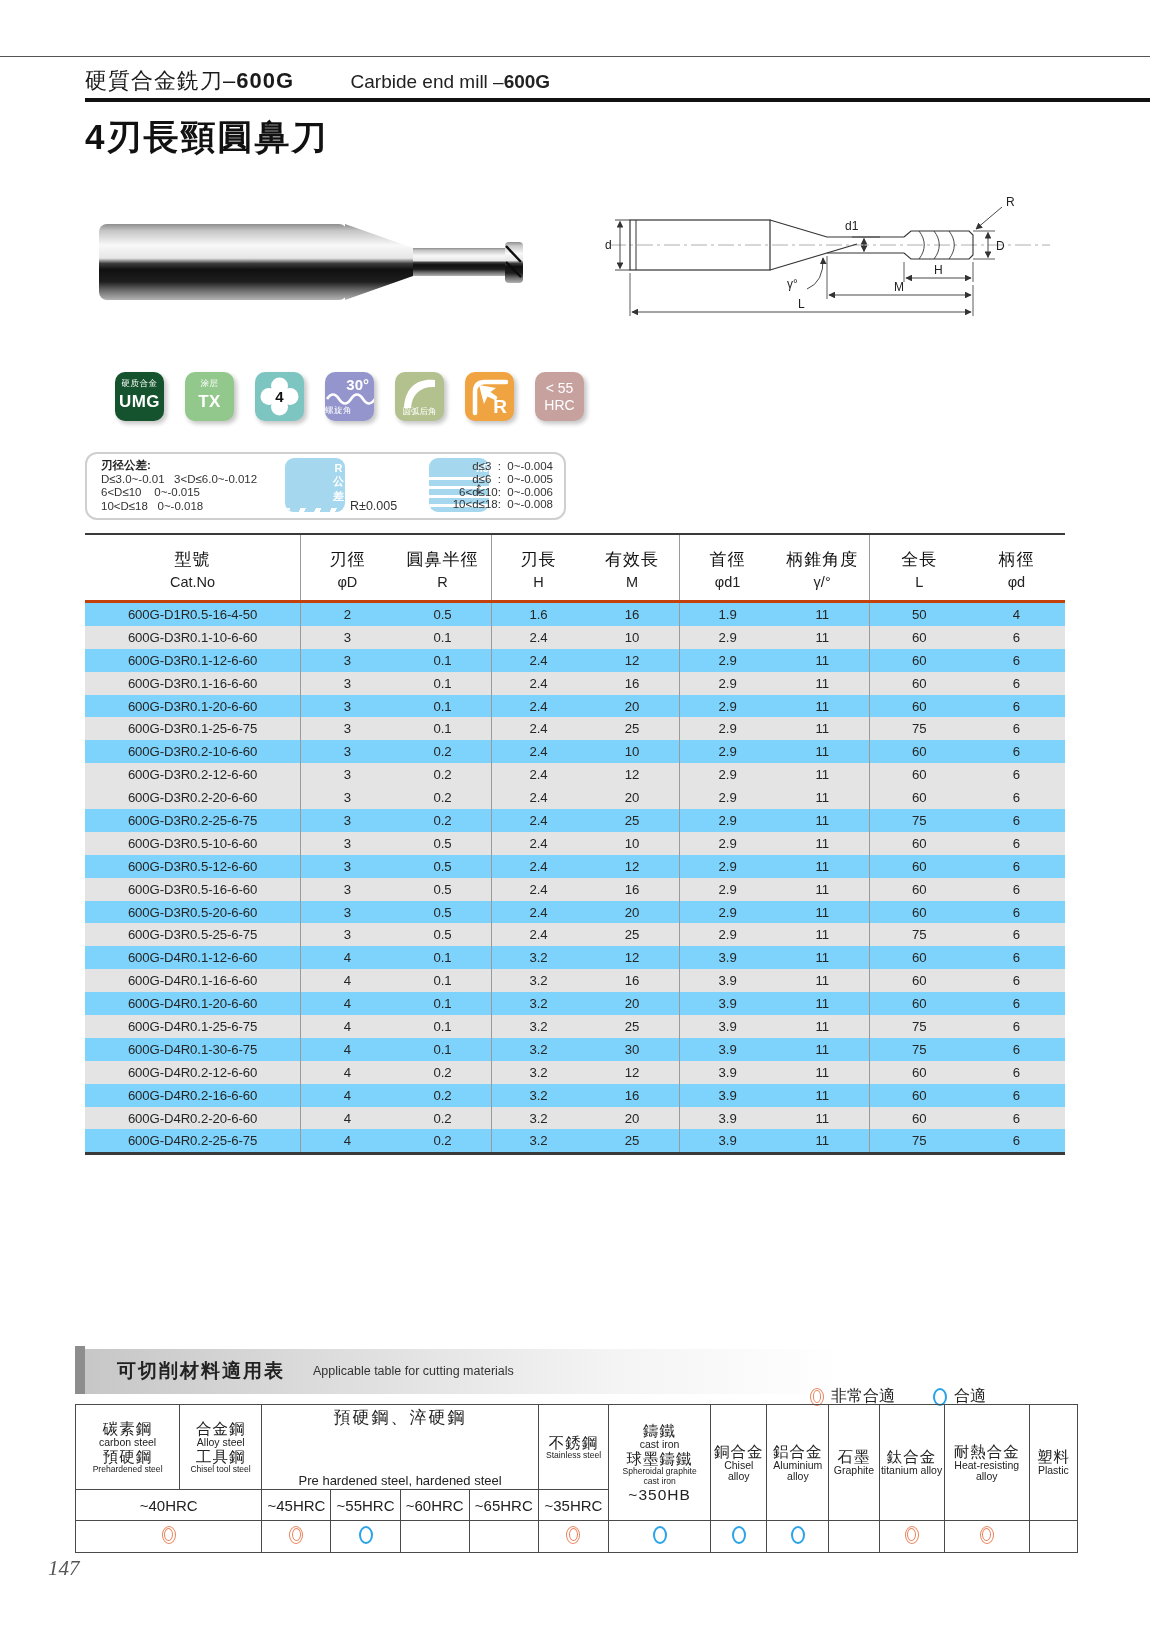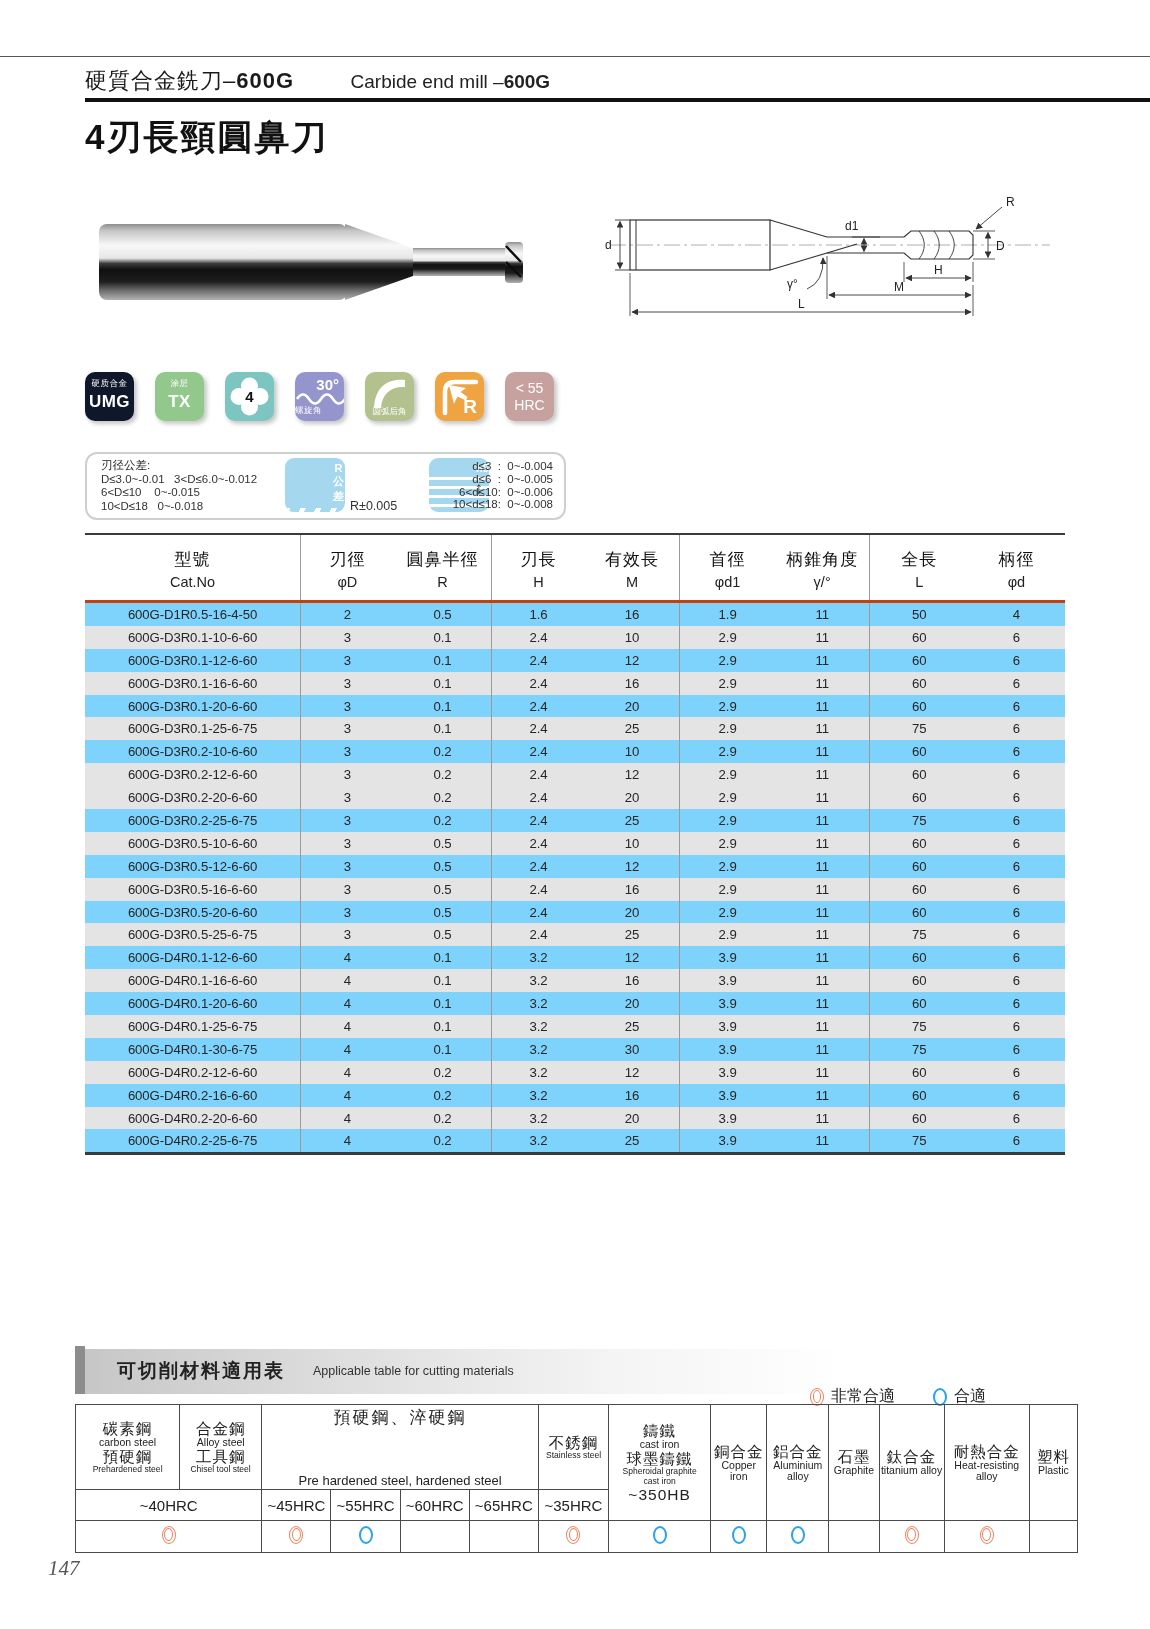--- a/index.html
+++ b/index.html
@@ -31,21 +31,21 @@
   .b-bot{position:absolute;bottom:4px;left:0;width:100%;font-size:8.5px;letter-spacing:.5px;}
   .b-bot5{position:absolute;bottom:3px;left:0;width:100%;text-align:center;font-size:8.5px;}
   .b-hrc{margin-top:8px;text-align:center;font-size:14px;line-height:17px;font-weight:500;}
   .b-R{position:absolute;right:7px;bottom:3px;font-size:19px;font-weight:bold;}
   .badge svg{position:absolute;left:0;top:0;}
 
   
   .tolbox{position:absolute;left:85px;top:452px;width:477px;height:64px;border:2px solid #cfcfcf;
           border-radius:12px;background:#fff;}
   .tol-text{position:absolute;left:14px;top:5px;font-size:11.5px;line-height:13.5px;color:#333;white-space:pre;}
-  .tol-text .tt{font-weight:normal;color:#222;}
+  .tol-text .tt{font-weight:bold;color:#222;}
   .tol-badge{position:absolute;width:60px;height:54px;top:4px;border-radius:9px;background:#a5d7ee;overflow:hidden;}
   .tol-badge .lbl{color:#fff;font-weight:bold;font-size:11px;text-align:center;padding-top:4px;margin-left:47px;}
   .tb-r{left:198px;}
   .tb-h5{left:342px;}
   .stripes{margin-top:4px;height:32px;background:repeating-linear-gradient(115deg,#fff 0 5px,#a5d7ee 5px 14px);}
   .bars{margin-top:3px;height:30px;background:repeating-linear-gradient(180deg,#fff 0 3px,#a5d7ee 3px 9px);position:relative;}
   .bars .uparrow{position:absolute;right:6px;top:2px;color:#333;font-size:17px;font-weight:bold;}
   .tol-rv{position:absolute;left:263px;bottom:5px;font-size:12.5px;color:#333;}
   .tol-d{position:absolute;right:11px;top:6px;text-align:right;font-size:11.5px;line-height:12.8px;color:#333;white-space:pre;}
 
@@ -175,21 +175,21 @@
     <line x1="227" y1="105" x2="369" y2="105" stroke="#333" stroke-width=".9" marker-start="url(#ar)" marker-end="url(#ar)"></line>
     <text x="292" y="101">M</text>
 
     <line x1="28" y1="83" x2="28" y2="126" stroke="#333" stroke-width=".8"></line>
     <line x1="371" y1="95" x2="371" y2="126" stroke="#333" stroke-width=".8"></line>
     <line x1="30" y1="122" x2="369" y2="122" stroke="#333" stroke-width=".9" marker-start="url(#ar)" marker-end="url(#ar)"></line>
     <text x="196" y="118">L</text>
   </svg>
 
   <div class="badges">
-    <div class="badge" style="background: #0f172a;">
+    <div class="badge" style="background: #14532d; margin-left: 30px;">
       <div class="b-top">硬质合金</div>
       <div class="b-main">UMG</div>
     </div>
     <div class="badge" style="background: rgb(146, 200, 140);">
       <div class="b-top">涂层</div>
       <div class="b-main">TX</div>
     </div>
     <div class="badge" style="background: rgb(124, 197, 192);">
       <svg width="49" height="49" viewBox="0 0 49 49">
         <circle cx="24.5" cy="14" r="8.5" fill="#fff"></circle>
@@ -613,21 +613,21 @@
       <td rowspan="2">
         <div class="zh1">鑄鐵</div>
         <div class="en1">cast iron</div>
         <div class="zh1">球墨鑄鐵</div>
         <div class="en-sm">Spheroidal graphite</div>
         <div class="en-sm">cast iron</div>
         <div class="zh1">~350HB</div>
       </td>
       <td rowspan="2">
         <div class="zh1">銅合金</div>
-        <div class="en1">Copper iron</div>
+        <div class="en1">Chisel alloy</div>
       </td>
       <td rowspan="2">
         <div class="zh1">鋁合金</div>
         <div class="en1">Aluminium alloy</div>
       </td>
       <td rowspan="2">
         <div class="zh1">石墨</div>
         <div class="en1">Graphite</div>
       </td>
       <td rowspan="2">

